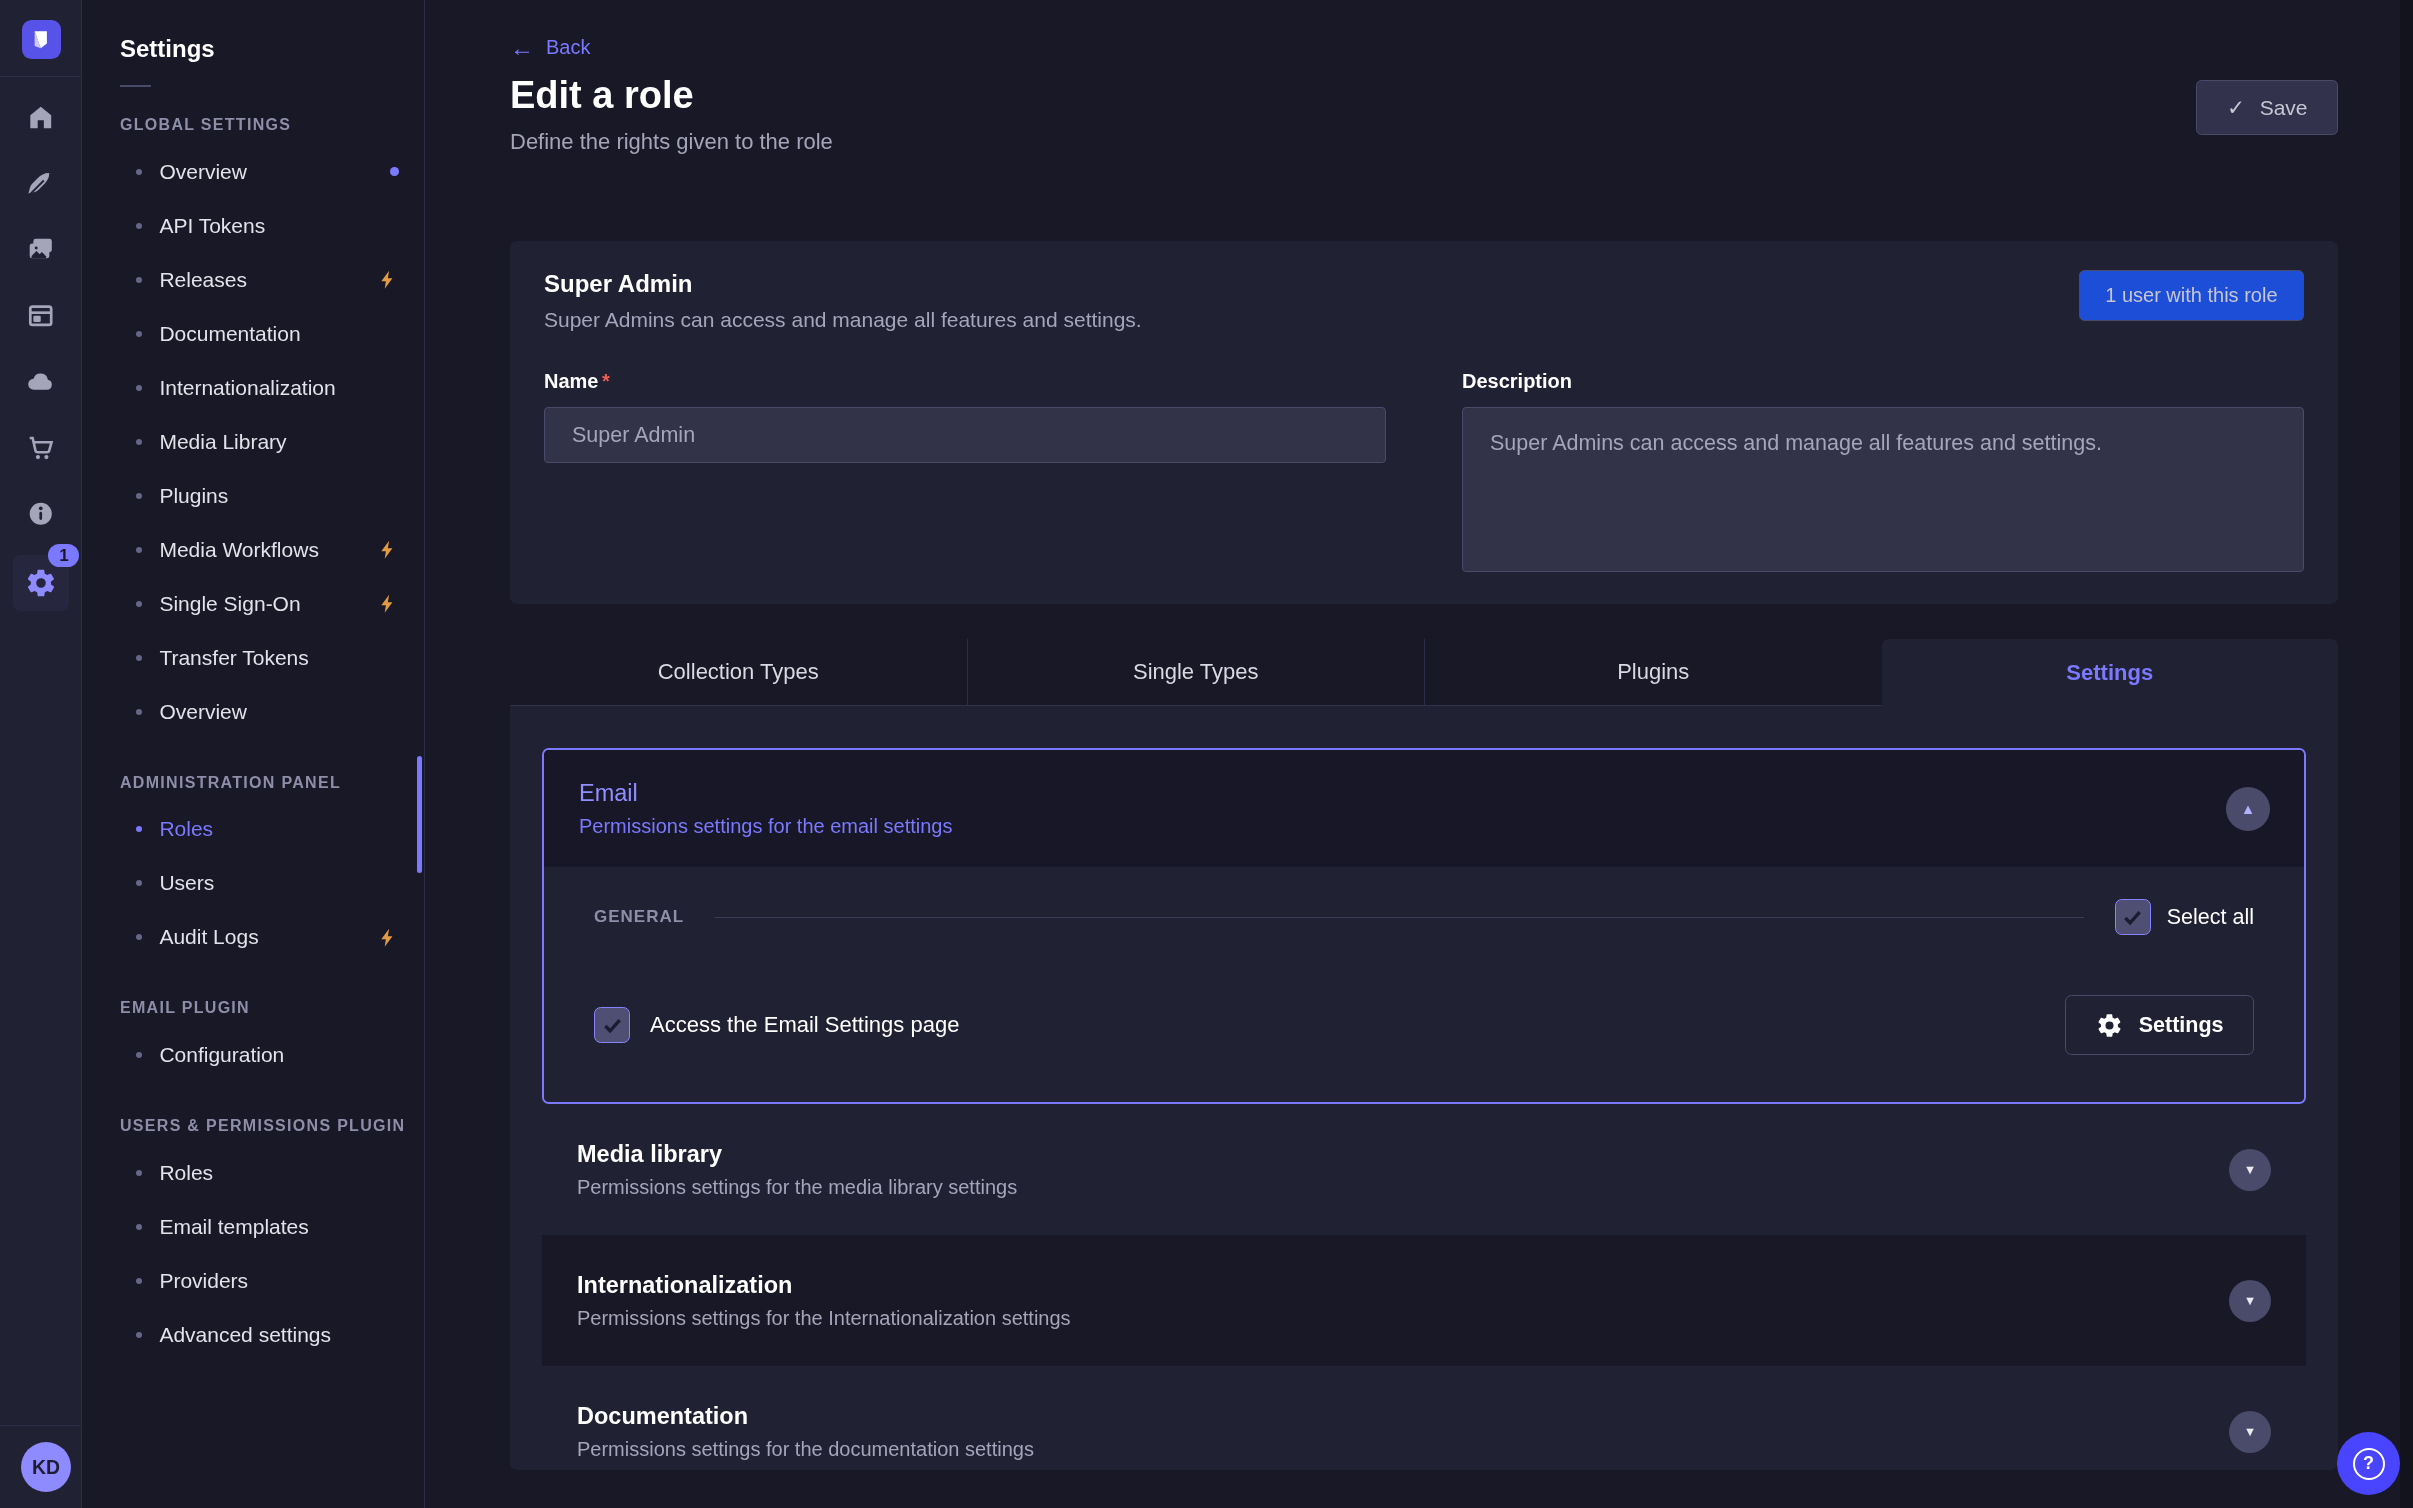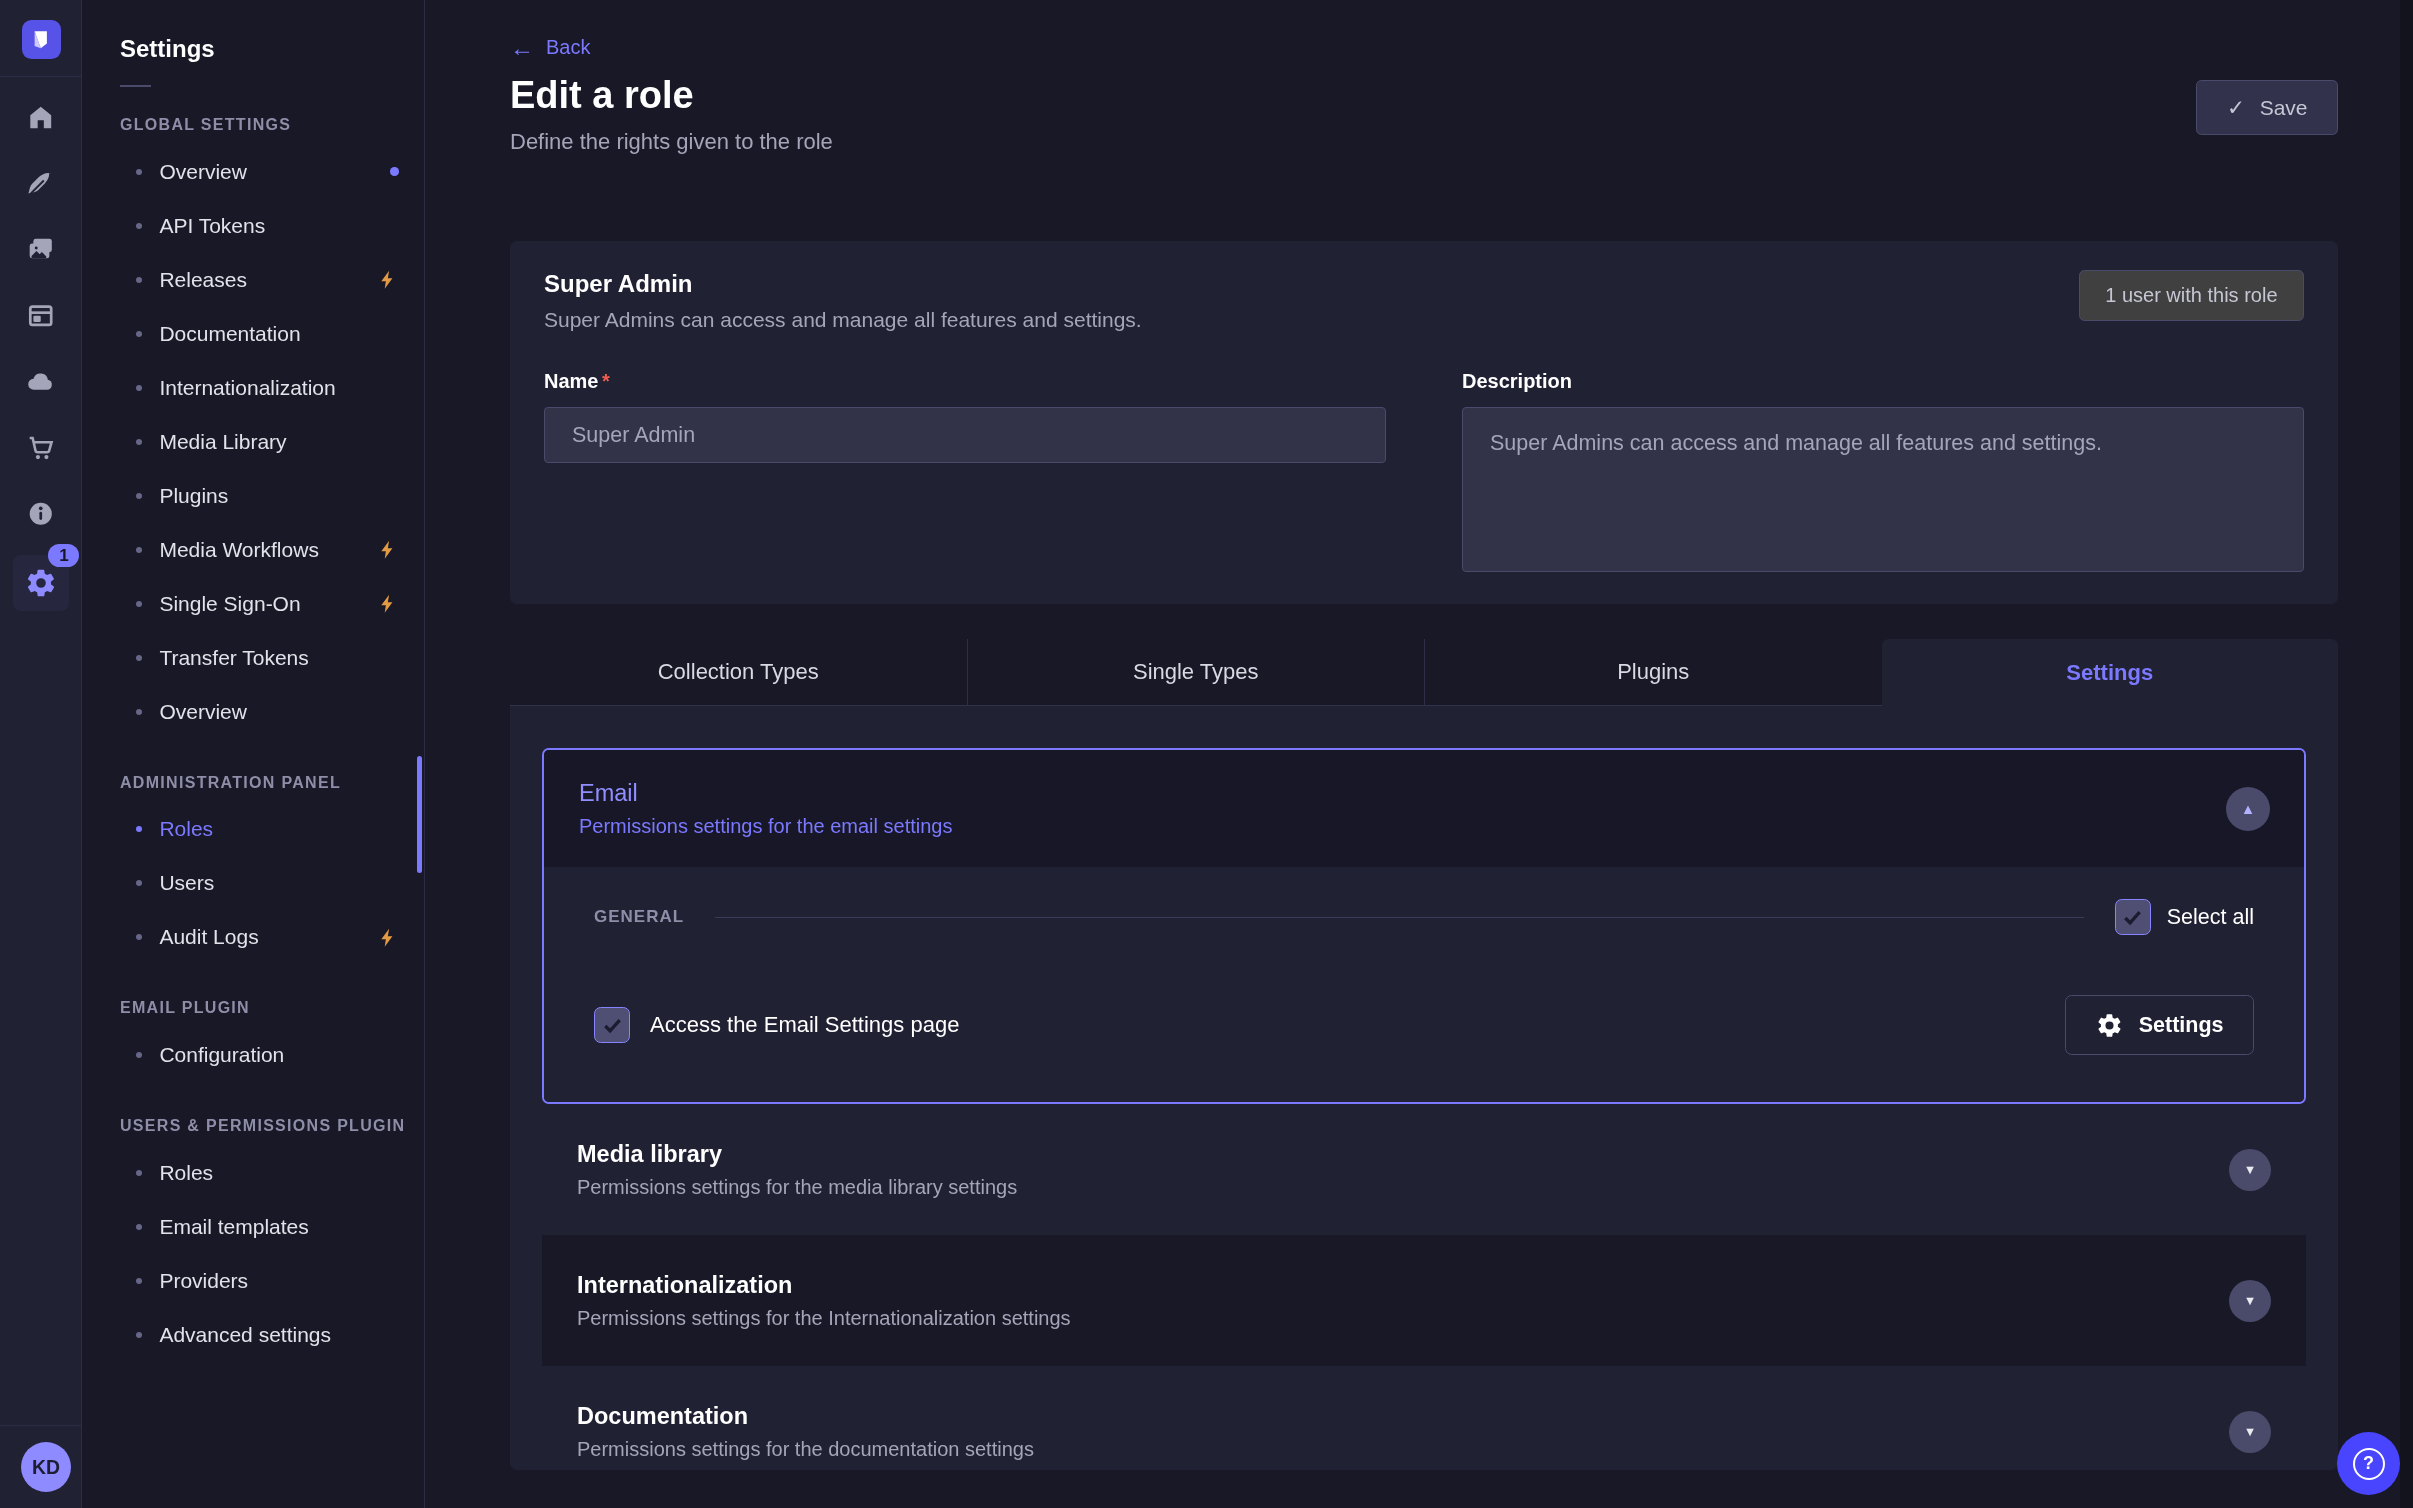--- a/index.html
+++ b/index.html
@@ -44,21 +44,21 @@
   .backrow .arr{font-size:24px;line-height:20px;}
   .page-title{margin-top:14.7px;font-size:38px;font-weight:700;color:#fff;}
   .page-sub{margin-top:12px;font-size:22px;color:#a5a5ba;}
   .save-btn{position:absolute;top:80px;right:0;height:55px;display:flex;align-items:center;gap:14.7px;padding:0 29.5px;background:#32324d;border:0.7px solid #4a4a6a;border-radius:5.4px;color:#c6c6d4;font-size:21px;cursor:pointer;}
   .save-btn .chk{font-size:21.5px;}
 
   
   .role-card{position:relative;margin-top:86px;background:#212134;border-radius:6.7px;padding:29.5px 34px 32px;}
   .rc-title{font-size:24px;font-weight:600;color:#fff;}
   .rc-sub{margin-top:9.4px;font-size:21px;color:#a5a5ba;}
-  .users-btn{position:absolute;top:29.5px;right:34px;height:51px;padding:0 25.5px;display:flex;align-items:center;background:#404040;border:0.7px solid #4a4a6a;border-radius:5.4px;color:#c6c6d4;font-size:20px;cursor:pointer;}
+  .users-btn{position:absolute;top:29.5px;right:34px;height:51px;padding:0 25.5px;display:flex;align-items:center;background:#1d4ed8;border:0.7px solid #4a4a6a;border-radius:5.4px;color:#c6c6d4;font-size:20px;cursor:pointer;}
   .fields{margin-top:38px;display:flex;gap:76px;}
   .field{flex:1;}
   .flabel{font-size:20px;font-weight:700;color:#fff;}
   .req{color:#ee5e52;margin-left:3.4px;}
   .input{margin-top:14.7px;height:56px;background:#323249;border:0.7px solid #4a4a6a;border-radius:4px;display:flex;align-items:center;padding:0 27px;font-size:21.5px;color:#a5a5ba;cursor:text;}
   .textarea{margin-top:14.7px;height:165px;background:#323249;border:0.7px solid #4a4a6a;border-radius:4px;padding:20px 27px;font-size:21.5px;color:#a5a5ba;line-height:1.45;cursor:text;}
 
   
   .tabs{margin-top:35px;display:flex;height:67px;}
   .tab{flex:1;display:flex;align-items:center;justify-content:center;font-size:22px;color:#d9d9e3;border-bottom:0.7px solid #32324d;cursor:pointer;}

